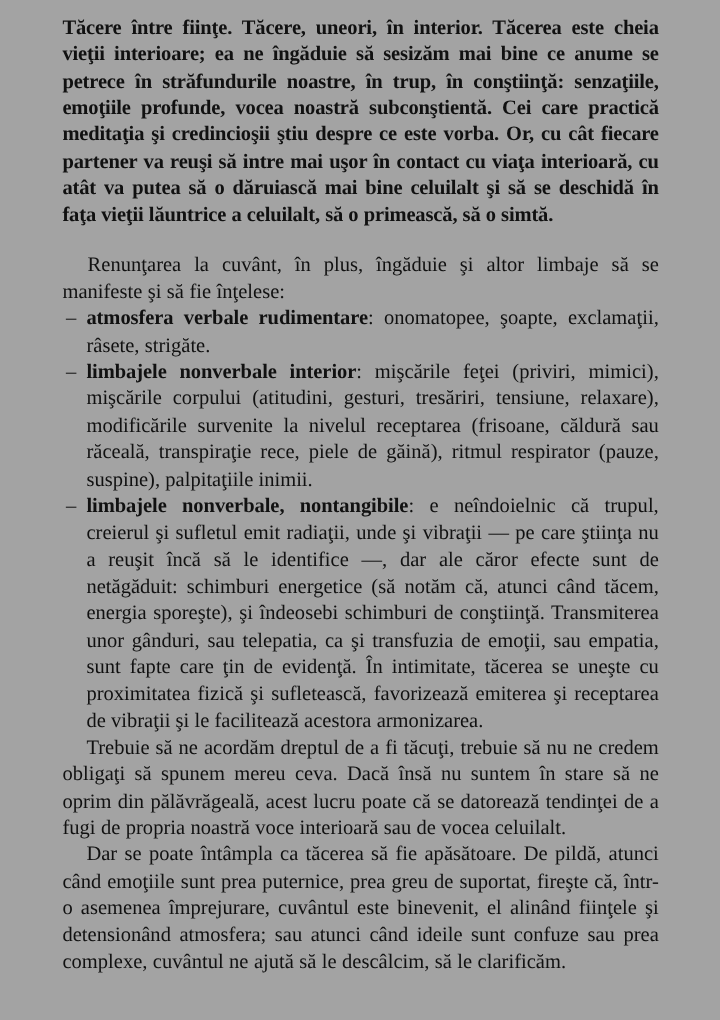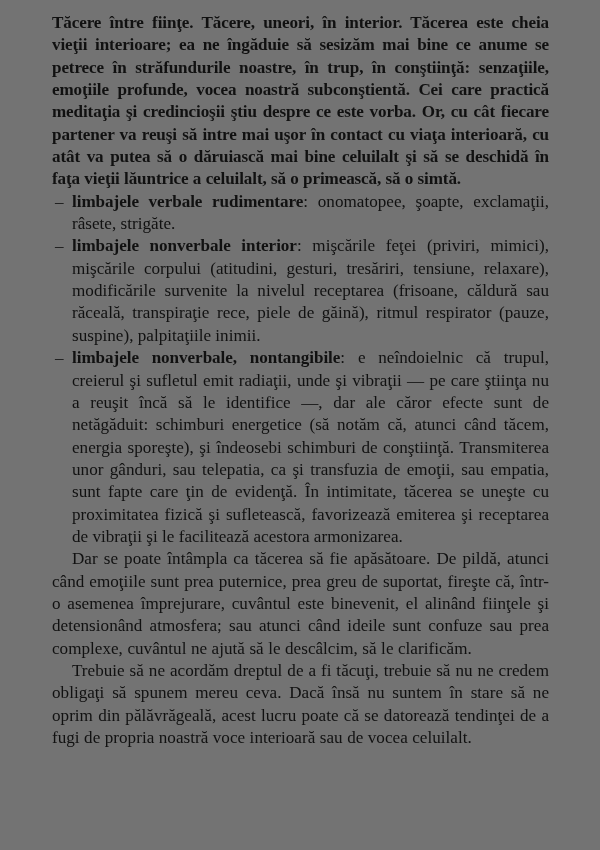--- a/index.html
+++ b/index.html
@@ -14,21 +14,21 @@
     overflow: hidden;
     font-family: "Liberation Serif", "DejaVu Serif", serif;
     color: #111111;
     -webkit-font-smoothing: antialiased;
   }
 
   #page {
     position: relative;
     width: 600px;
     height: 850px;
-    background: #737373;
+    background: #a3a3a3;
   }
 
   #text-column {
     position: absolute;
     left: 52px;
     top: 12px;
     width: 497px;
   }
 
   .para {
@@ -92,36 +92,37 @@
 </style>
 </head>
 <body>
 
 <div id="page">
 
   <div id="text-column">
 
     <p class="para continuation">Tăcere între fiinţe. Tăcere, uneori, în interior. Tăcerea este cheia vieţii interioare; ea ne îngăduie să sesizăm mai bine ce anume se petrece în străfundurile noastre, în trup, în conştiinţă: senzaţiile, emoţiile profunde, vocea noastră subconştientă. Cei care practică meditaţia şi credincioşii ştiu despre ce este vorba. Or, cu cât fiecare partener va reuşi să intre mai uşor în contact cu viaţa interioară, cu atât va putea să o dăruiască mai bine celuilalt şi să se deschidă în faţa vieţii lăuntrice a celuilalt, să o primească, să o simtă.</p>
 
+    <p class="para indented gap-before">Renunţarea la cuvânt, în plus, îngăduie şi altor limbaje să se manifeste şi să fie înţelese:</p>
 
     <ul class="bullet-list gap-before">
 
       <li class="bullet-item">
-        <span class="bullet-marker">–</span><span class="lead">limbajele verbale rudimentare</span><span>: onomatopee, şoapte, exclamaţii, râsete, strigăte.</span>
+        <span class="bullet-marker">–</span><span class="lead">atmosfera verbale rudimentare</span><span>: onomatopee, şoapte, exclamaţii, râsete, strigăte.</span>
       </li>
 
       <li class="bullet-item">
         <span class="bullet-marker">–</span><span class="lead">limbajele nonverbale interior</span><span>: mişcările feţei (priviri, mimici), mişcările corpului (atitudini, gesturi, tresăriri, tensiune, relaxare), modificările survenite la nivelul receptarea (frisoane, căldură sau răceală, transpiraţie rece, piele de găină), ritmul respirator (pauze, suspine), palpitaţiile inimii.</span>
       </li>
 
       <li class="bullet-item">
         <span class="bullet-marker">–</span><span class="lead">limbajele nonverbale, nontangibile</span><span>: e neîndoielnic că trupul, creierul şi sufletul emit radiaţii, unde şi vibraţii — pe care ştiinţa nu a reuşit încă să le identifice —, dar ale căror efecte sunt de netăgăduit: schimburi energetice (să notăm că, atunci când tăcem, energia sporeşte), şi îndeosebi schimburi de conştiinţă. Transmiterea unor gânduri, sau telepatia, ca şi transfuzia de emoţii, sau empatia, sunt fapte care ţin de evidenţă. În intimitate, tăcerea se uneşte cu proximitatea fizică şi sufletească, favorizează emiterea şi receptarea de vibraţii şi le facilitează acestora armonizarea.</span>
       </li>
 
     </ul>
 
+    <p class="para hanging">Trebuie să ne acordăm dreptul de a fi tăcuţi, trebuie să nu ne credem obligaţi să spunem mereu ceva. Dacă însă nu suntem în stare să ne oprim din pălăvrăgeală, acest lucru poate că se datorează tendinţei de a fugi de propria noastră voce interioară sau de vocea celuilalt.</p>
+
     <p class="para hanging">Dar se poate întâmpla ca tăcerea să fie apăsătoare. De pildă, atunci când emoţiile sunt prea puternice, prea greu de suportat, fireşte că, într-o asemenea împrejurare, cuvântul este binevenit, el alinând fiinţele şi detensionând atmosfera; sau atunci când ideile sunt confuze sau prea complexe, cuvântul ne ajută să le descâlcim, să le clarificăm.</p>
-
-    <p class="para hanging">Trebuie să ne acordăm dreptul de a fi tăcuţi, trebuie să nu ne credem obligaţi să spunem mereu ceva. Dacă însă nu suntem în stare să ne oprim din pălăvrăgeală, acest lucru poate că se datorează tendinţei de a fugi de propria noastră voce interioară sau de vocea celuilalt.</p>
 
   </div>
 
 </div>
 
 </body></html>

